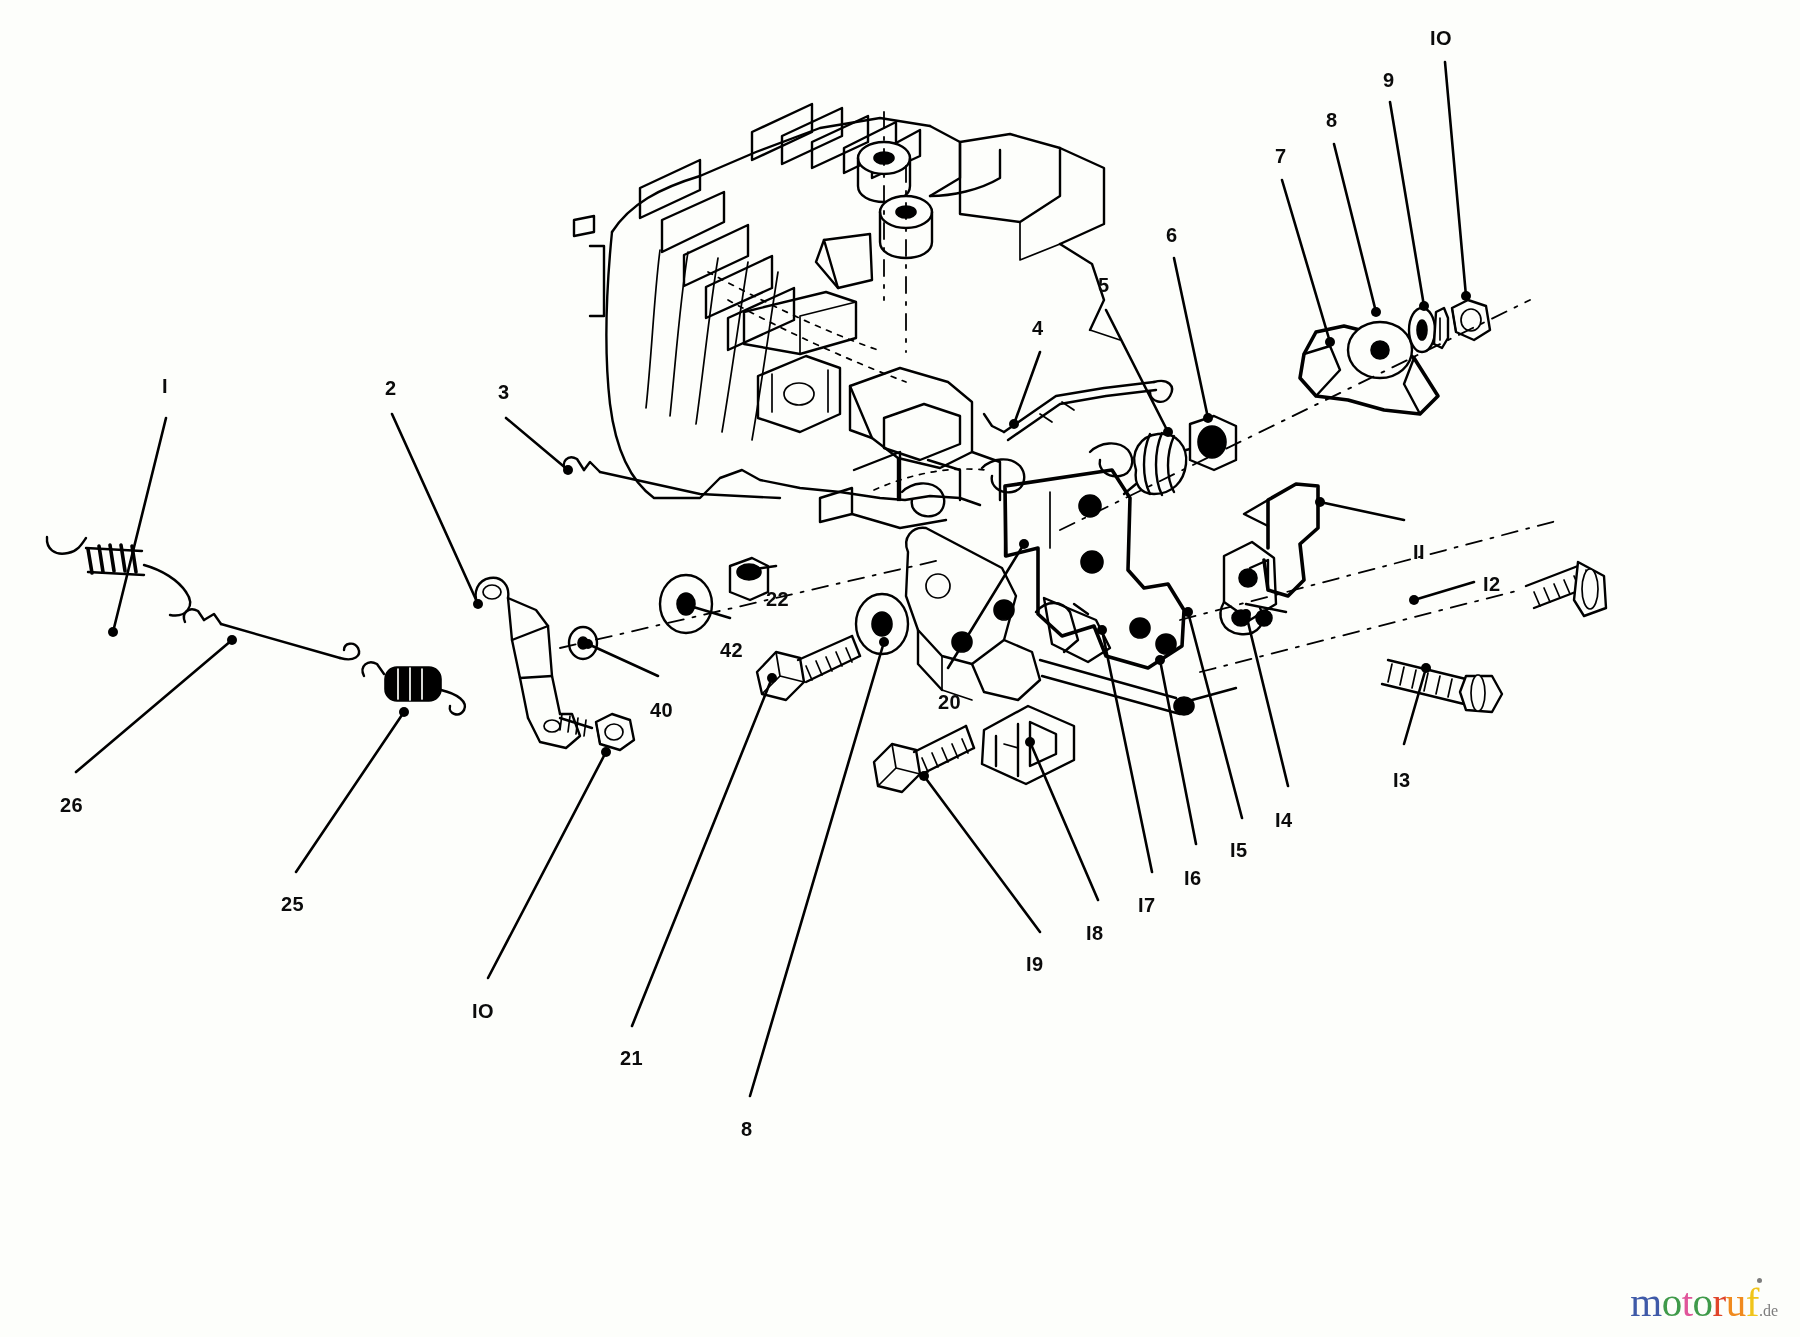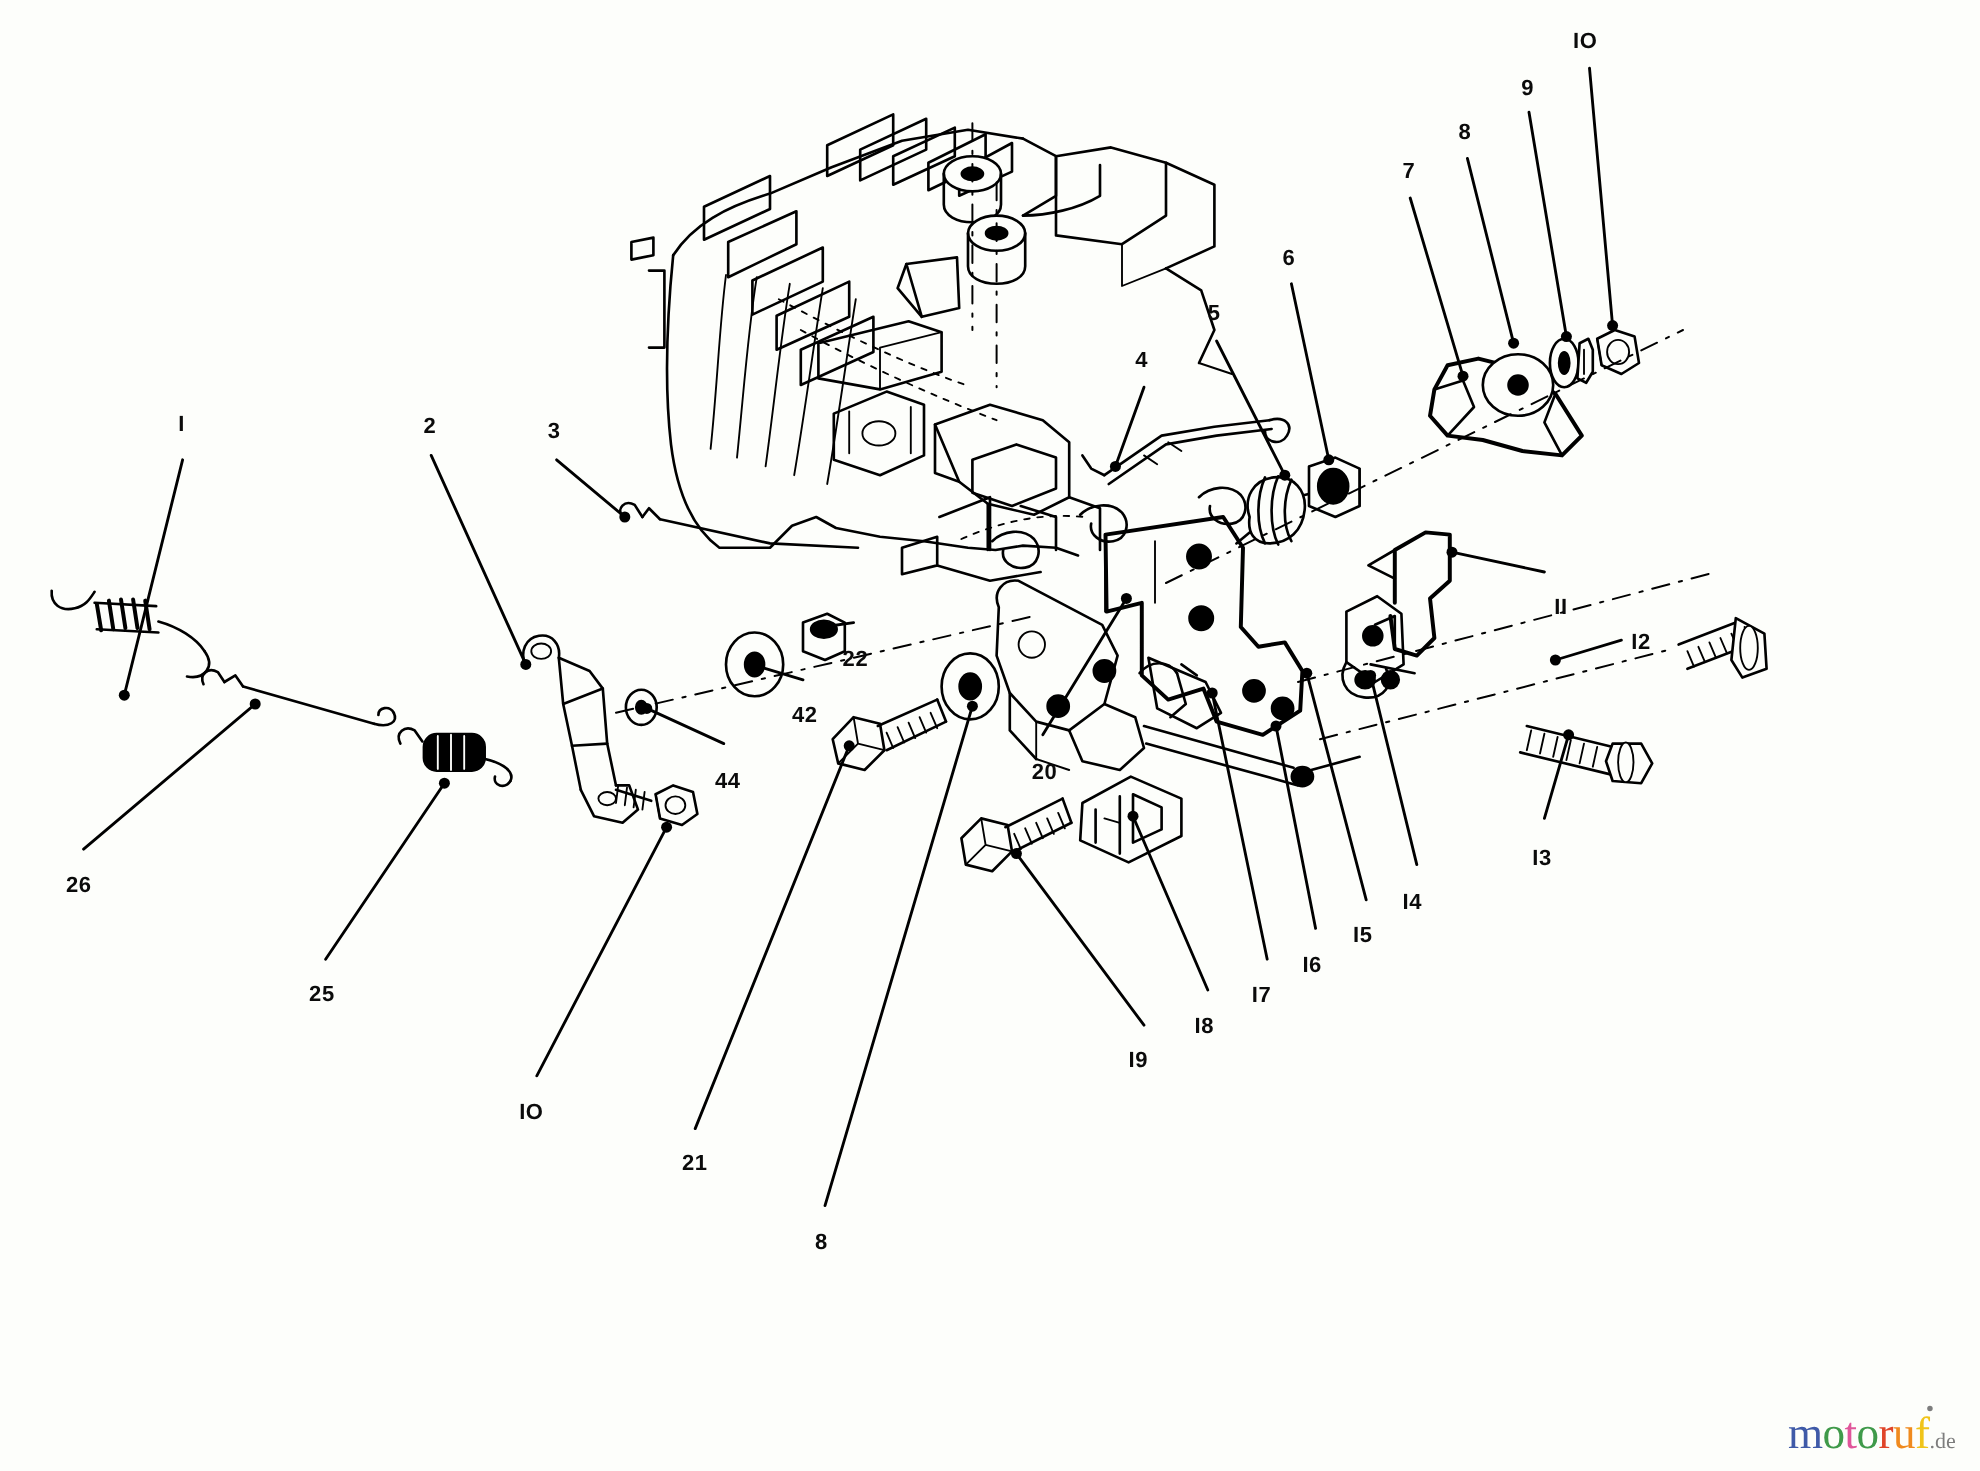--- a/index.html
+++ b/index.html
@@ -20,21 +20,21 @@
   #wm{
     position:absolute;
     right:22px;
     bottom:14px;
     font-family:"Liberation Serif",serif;
     font-size:41px;
     letter-spacing:-0.5px;
     white-space:nowrap;
     line-height:1;
   }
-  #wm .d{font-size:20px;letter-spacing:0;}
+  #wm .d{font-size:16px;letter-spacing:0;}
   #wm .dot{
      position:relative;
      display:inline-block;
   }
   #wm .dot::after{
      content:"";
      position:absolute;
      right:-3px;top:-4px;
      width:5px;height:5px;border-radius:50%;
      background:#7d7d7d;
@@ -482,21 +482,21 @@
   <div class="callout" style="left:1275px;top:810px">I4</div>
   <div class="callout" style="left:1230px;top:840px">I5</div>
   <div class="callout" style="left:1184px;top:868px">I6</div>
   <div class="callout" style="left:1138px;top:895px">I7</div>
   <div class="callout" style="left:1086px;top:923px">I8</div>
   <div class="callout" style="left:1026px;top:954px">I9</div>
   <div class="callout" style="left:938px;top:692px">20</div>
   <div class="callout" style="left:620px;top:1048px">21</div>
   <div class="callout" style="left:766px;top:589px">22</div>
   <div class="callout" style="left:720px;top:640px">42</div>
-  <div class="callout" style="left:650px;top:700px">44</div>
+  <div class="callout" style="left:650px;top:700px">40</div>
   <div class="callout" style="left:281px;top:894px">25</div>
   <div class="callout" style="left:60px;top:795px">26</div>
   <div class="callout" style="left:741px;top:1119px">8</div>
   <div class="callout" style="left:472px;top:1001px">IO</div>
 
   <div id="wm">
     <span style="color:#3f5aa8">m</span><span style="color:#3f9a4a">o</span><span style="color:#e0559a">t</span><span style="color:#3f9a4a">o</span><span style="color:#e0452a">r</span><span style="color:#f08a1e">u</span><span class="dot" style="color:#f0c419">f</span><span class="d" style="color:#7d7d7d">.de</span>
   </div>
 
 </div>

